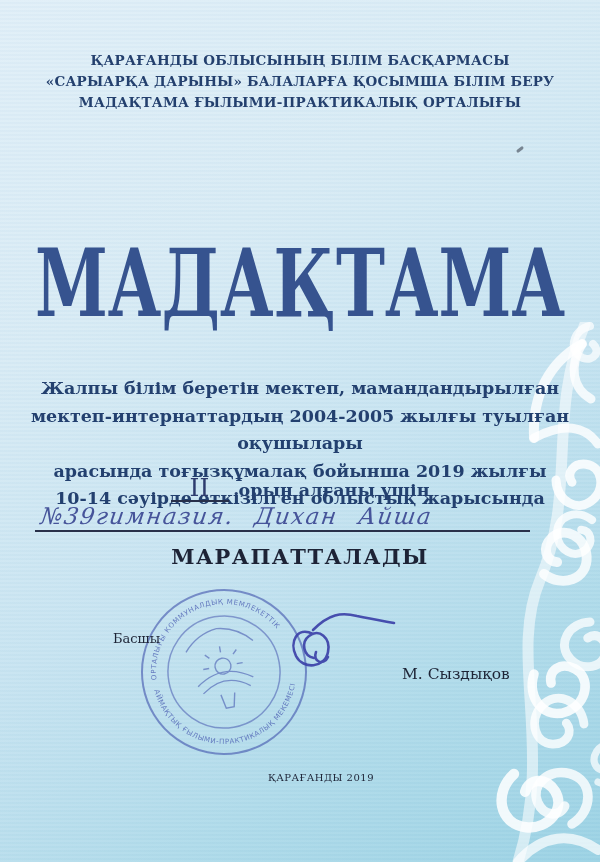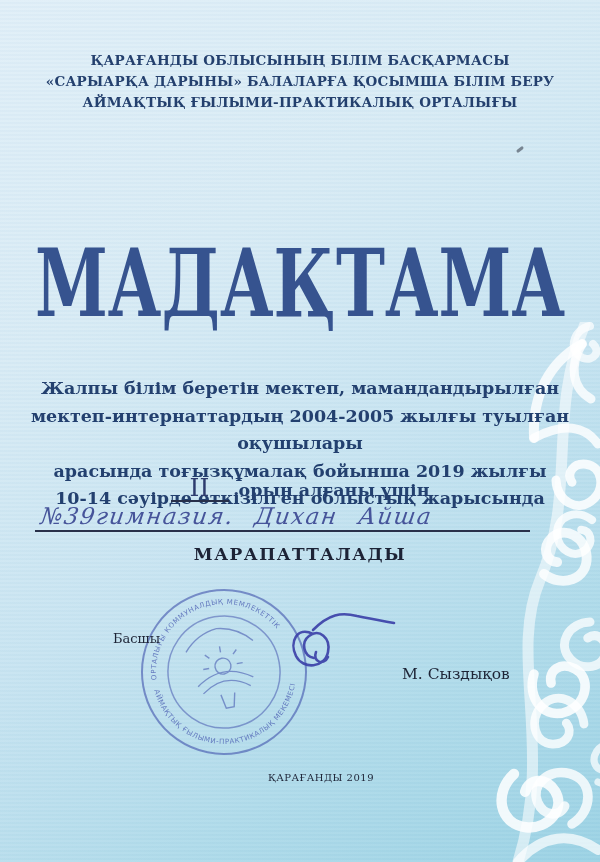--- a/index.html
+++ b/index.html
@@ -22,21 +22,21 @@
   .place-row{top:477px; display:flex; justify-content:center; align-items:baseline; gap:10px;}
   .place-slot{display:inline-block; width:58px; border-bottom:2px solid #28304a; text-align:center;}
   .place-value{font-size:25px; color:#2e3c6e; line-height:22px;}
   .place-label{font-size:17.5px; font-weight:bold; color:#23406f;}
   .name-line{top:500px; left:35px; width:495px; height:30px; border-bottom:2px solid #28304a;}
   .handwriting{
     position:absolute; left:4px; bottom:1px; white-space:nowrap;
     font-style:italic; font-size:23px; color:#46549a; letter-spacing:1.5px; word-spacing:12px;
     transform:skewX(-8deg); transform-origin:left bottom;
   }
-  .award-word{top:544px; font-size:17px; font-weight:bold; letter-spacing:1.5px; color:#1d2336;text-align:center;}
+  .award-word{top:544px; font-size:21px; font-weight:bold; letter-spacing:1.5px; color:#1d2336;text-align:center;}
   .signer-role{top:631px; left:113px; font-size:13px; color:#1d2436;}
   .signer-name{top:631px; left:402px; font-size:15.5px; color:#1d2436;margin-top:34px;}
   .footer-line{top:772px; font-size:10px; letter-spacing:.5px; color:#1d2336;padding-left:21px;}
   .stamp-svg{left:138px; top:586px; opacity:.82; filter:blur(.3px);}
   .stamp-ring-text{font-family:"DejaVu Sans","Liberation Sans",sans-serif; font-size:7px; letter-spacing:.6px; fill:#4355ae;}
   .signature-svg{left:283px; top:596px;}
   .ornament-svg{right:0; top:322px;}
   .pen-speck{left:516px; top:148px; width:8px; height:3px; background:#5a6472;
     border-radius:2px; transform:rotate(-38deg); opacity:.75;}
 </style>
@@ -66,21 +66,21 @@
       <use href="#curl" transform="translate(176,460) rotate(-140) scale(.9)" stroke-width="8" opacity=".7"></use>
       <path d="M96,540 C120,512 150,510 176,528" stroke-width="10" opacity=".7"></path>
     </g>
   </svg>
 
   <div class="abs pen-speck"></div>
 
   <div class="abs center header-block">
     <div>ҚАРАҒАНДЫ ОБЛЫСЫНЫҢ БІЛІМ БАСҚАРМАСЫ</div>
     <div>«САРЫАРҚА ДАРЫНЫ» БАЛАЛАРҒА ҚОСЫМША БІЛІМ БЕРУ</div>
-    <div>АЙМАҚТЫҚ ҒЫЛЫМИ-ПРАКТИКАЛЫҚ ОРТАЛЫҒЫ</div>
+    <div>МАДАҚТАМА ҒЫЛЫМИ-ПРАКТИКАЛЫҚ ОРТАЛЫҒЫ</div>
   </div>
 
   <svg class="abs title-svg" width="600" height="105">
     <text class="title-text" x="300" y="84" font-size="94" text-anchor="middle" textLength="530" lengthAdjust="spacingAndGlyphs">МАДАҚТАМА</text>
   </svg>
 
   <div class="abs center body-block">
     <div>Жалпы  білім беретін  мектеп, мамандандырылған</div>
     <div>мектеп-интернаттардың 2004-2005 жылғы туылған оқушылары</div>
     <div>арасында тоғызқұмалақ бойынша 2019 жылғы</div>

